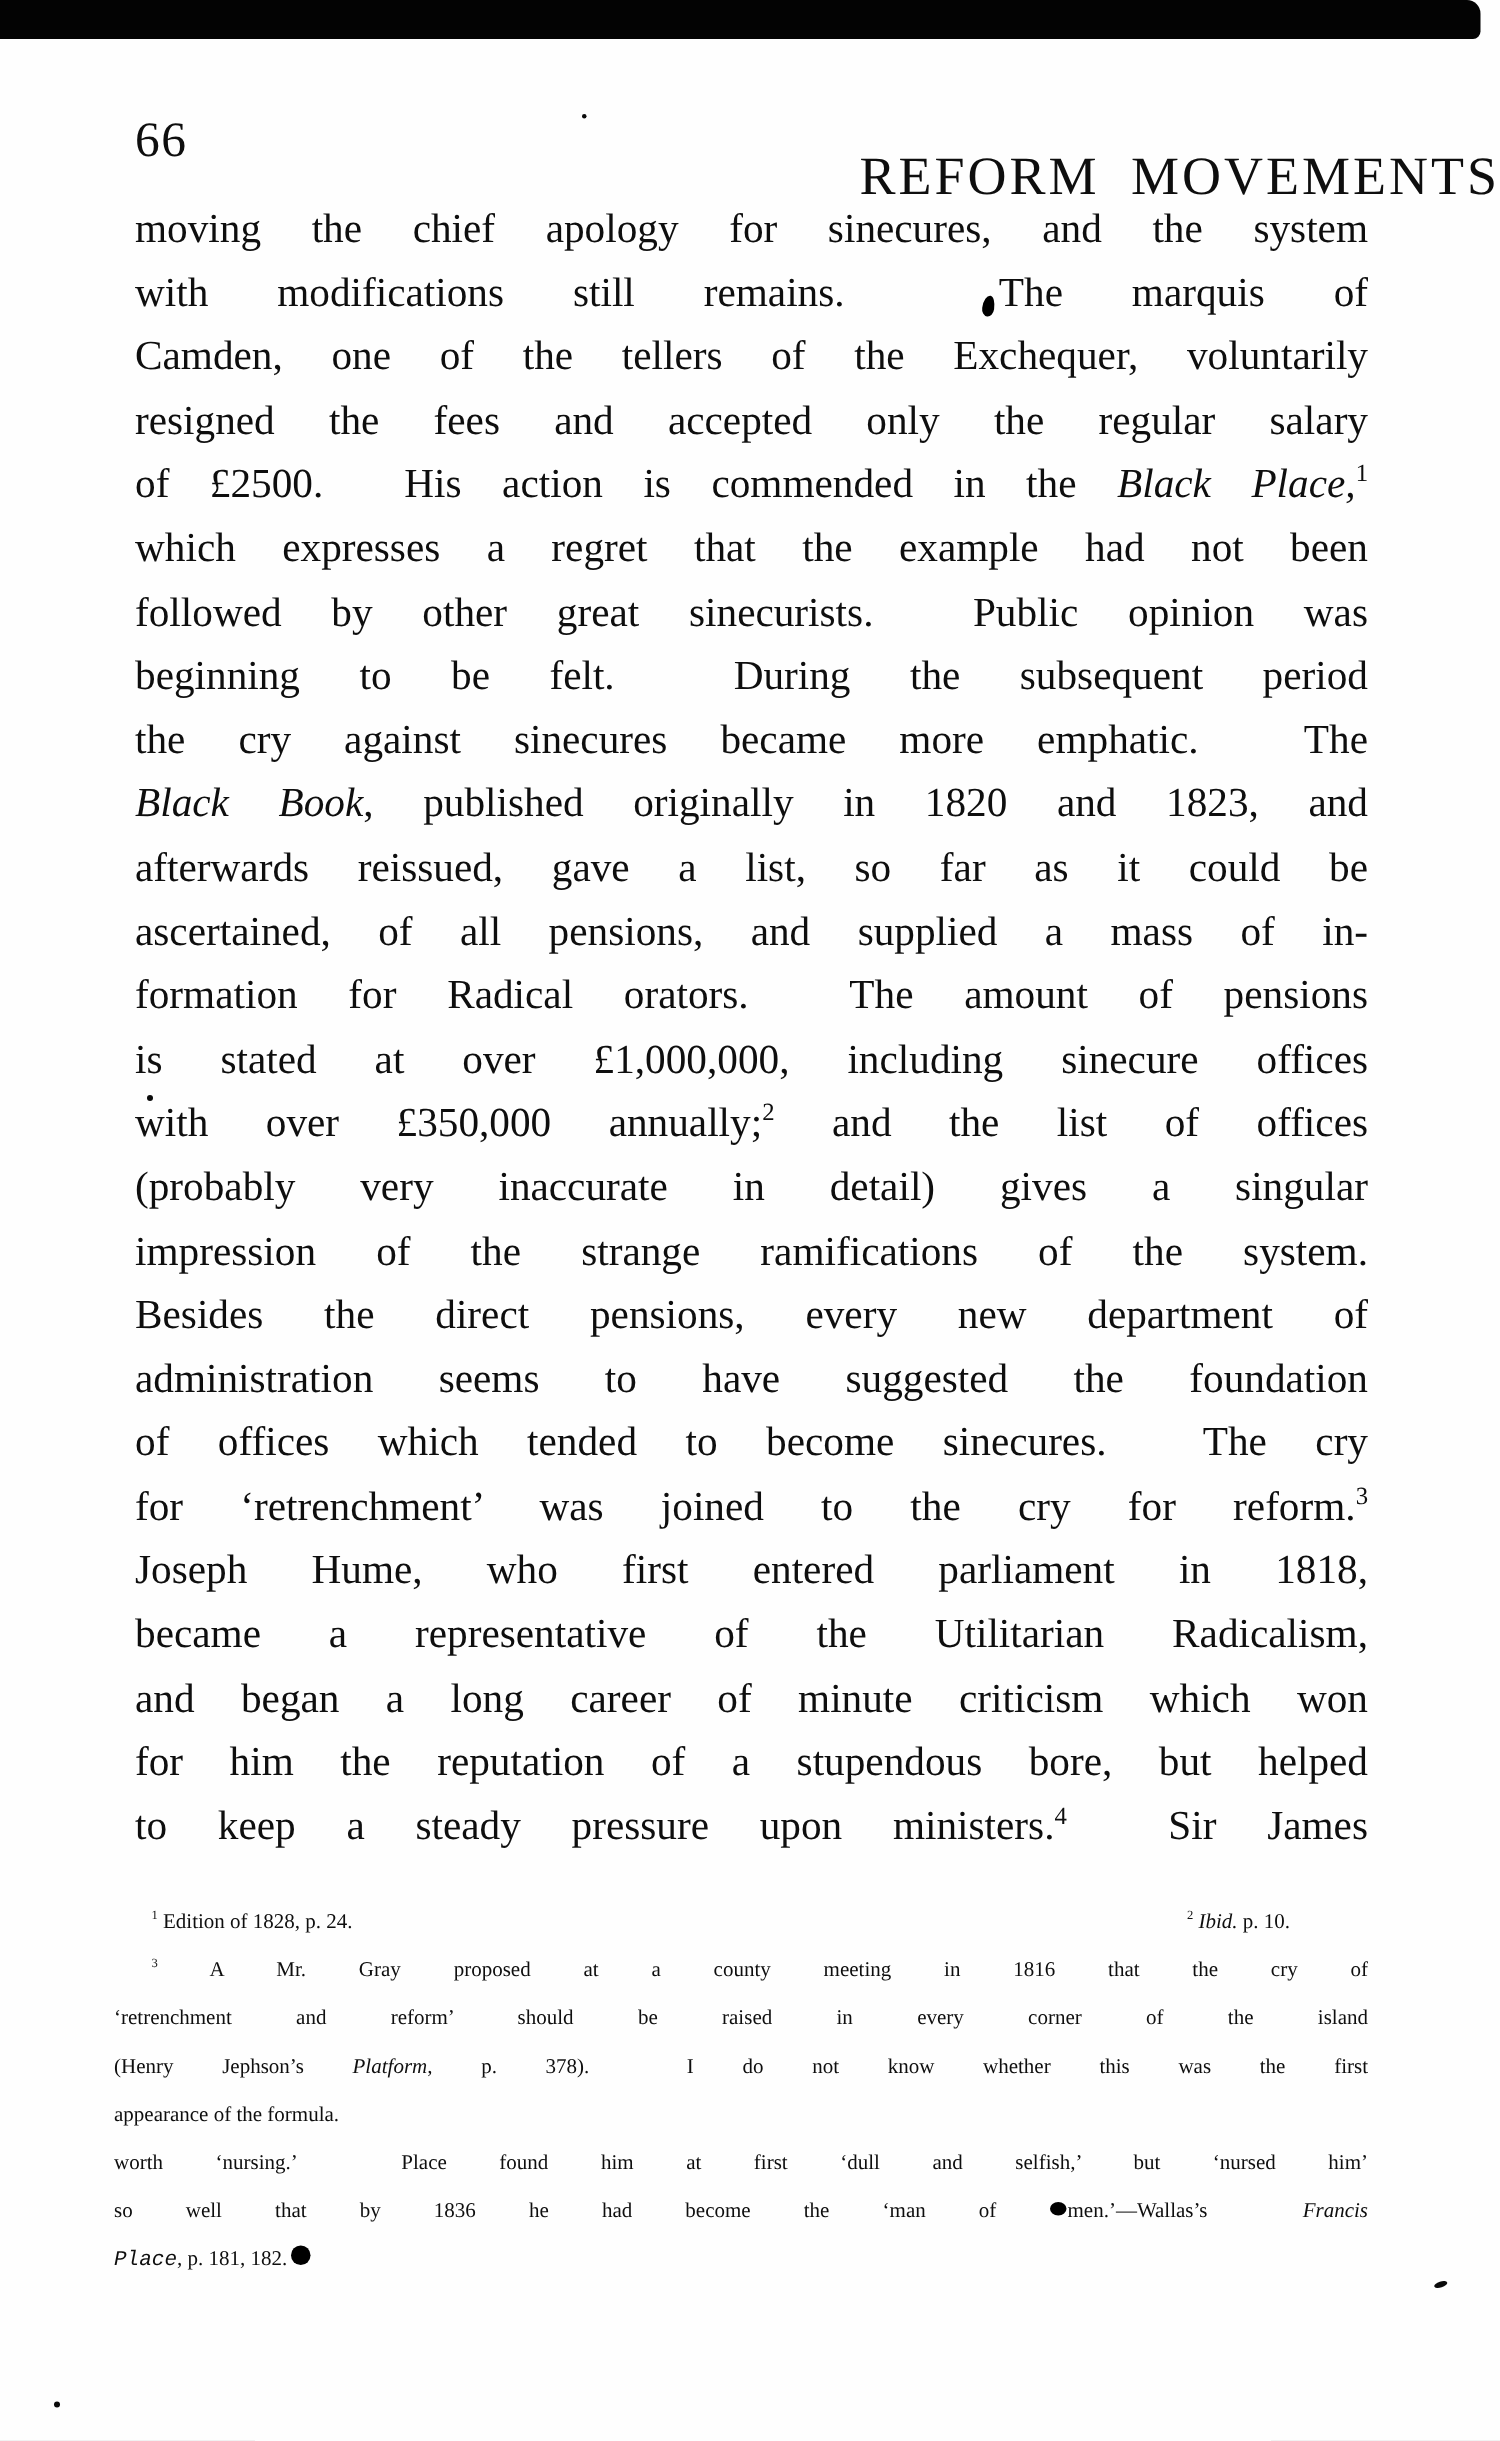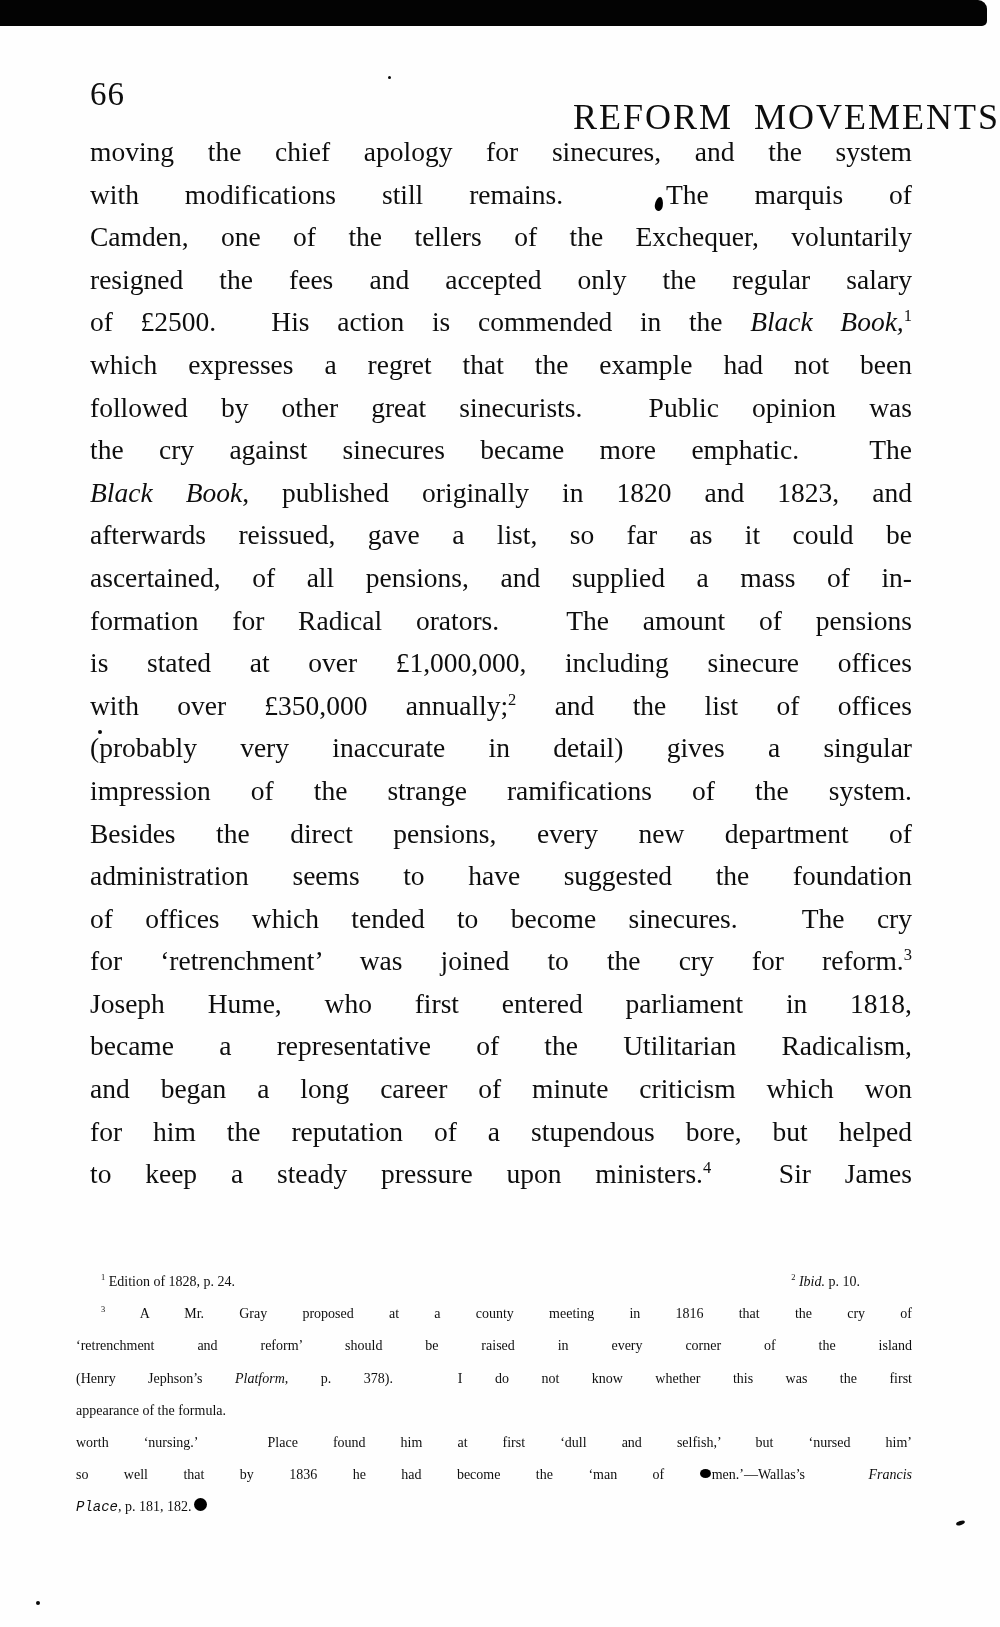--- a/index.html
+++ b/index.html
@@ -76,23 +76,24 @@
   <div class="pagehead">
     <div class="pagenum">66</div>
     <div class="runtitle">REFORM MOVEMENTS</div>
   </div>
 
   <div class="bodytext">
       <div class="line"><span>moving the chief apology for sinecures, and the system</span></div>
       <div class="line"><span>with modifications still remains.  </span><span class="blot blot-tear"></span><span>The marquis of</span></div>
       <div class="line"><span>Camden, one of the tellers of the Exchequer, voluntarily</span></div>
       <div class="line"><span>resigned the fees and accepted only the regular salary</span></div>
-      <div class="line"><span>of £2500.  His action is commended in the </span><span style="font-style: italic;">Black Book,</span><sup>1</sup></div>
+      <div class="line"><span>of £2500.  His action is commended in the </span><span style="font-style: italic;">Black Place,</span><sup>1</sup></div>
       <div class="line"><span>which expresses a regret that the example had not been</span></div>
       <div class="line"><span>followed by other great sinecurists.  Public opinion was</span></div>
+      <div class="line"><span>beginning to be felt.  During the subsequent period</span></div>
       <div class="line"><span>the cry against sinecures became more emphatic.  The</span></div>
       <div class="line"><span style="font-style: italic;">Black Book</span><span>, published originally in 1820 and 1823, and</span></div>
       <div class="line"><span>afterwards reissued, gave a list, so far as it could be</span></div>
       <div class="line"><span>ascertained, of all pensions, and supplied a mass of in-</span></div>
       <div class="line"><span>formation for Radical orators.  The amount of pensions</span></div>
       <div class="line"><span>is stated at over £1,000,000, including sinecure offices</span></div>
       <div class="line"><span>with over £350,000 annually;</span><sup>2</sup><span> and the list of offices</span></div>
       <div class="line"><span>(probably very inaccurate in detail) gives a singular</span></div>
       <div class="line"><span>impression of the strange ramifications of the system.</span></div>
       <div class="line"><span>Besides the direct pensions, every new department of</span></div>

